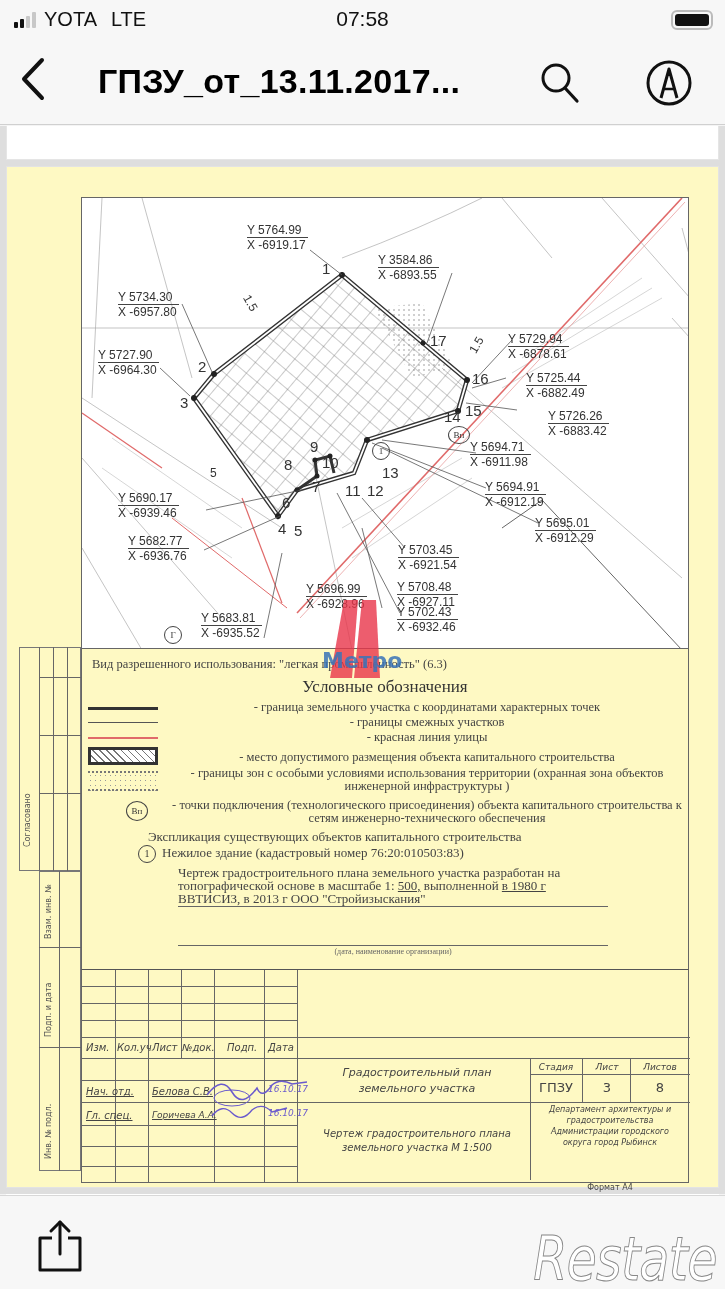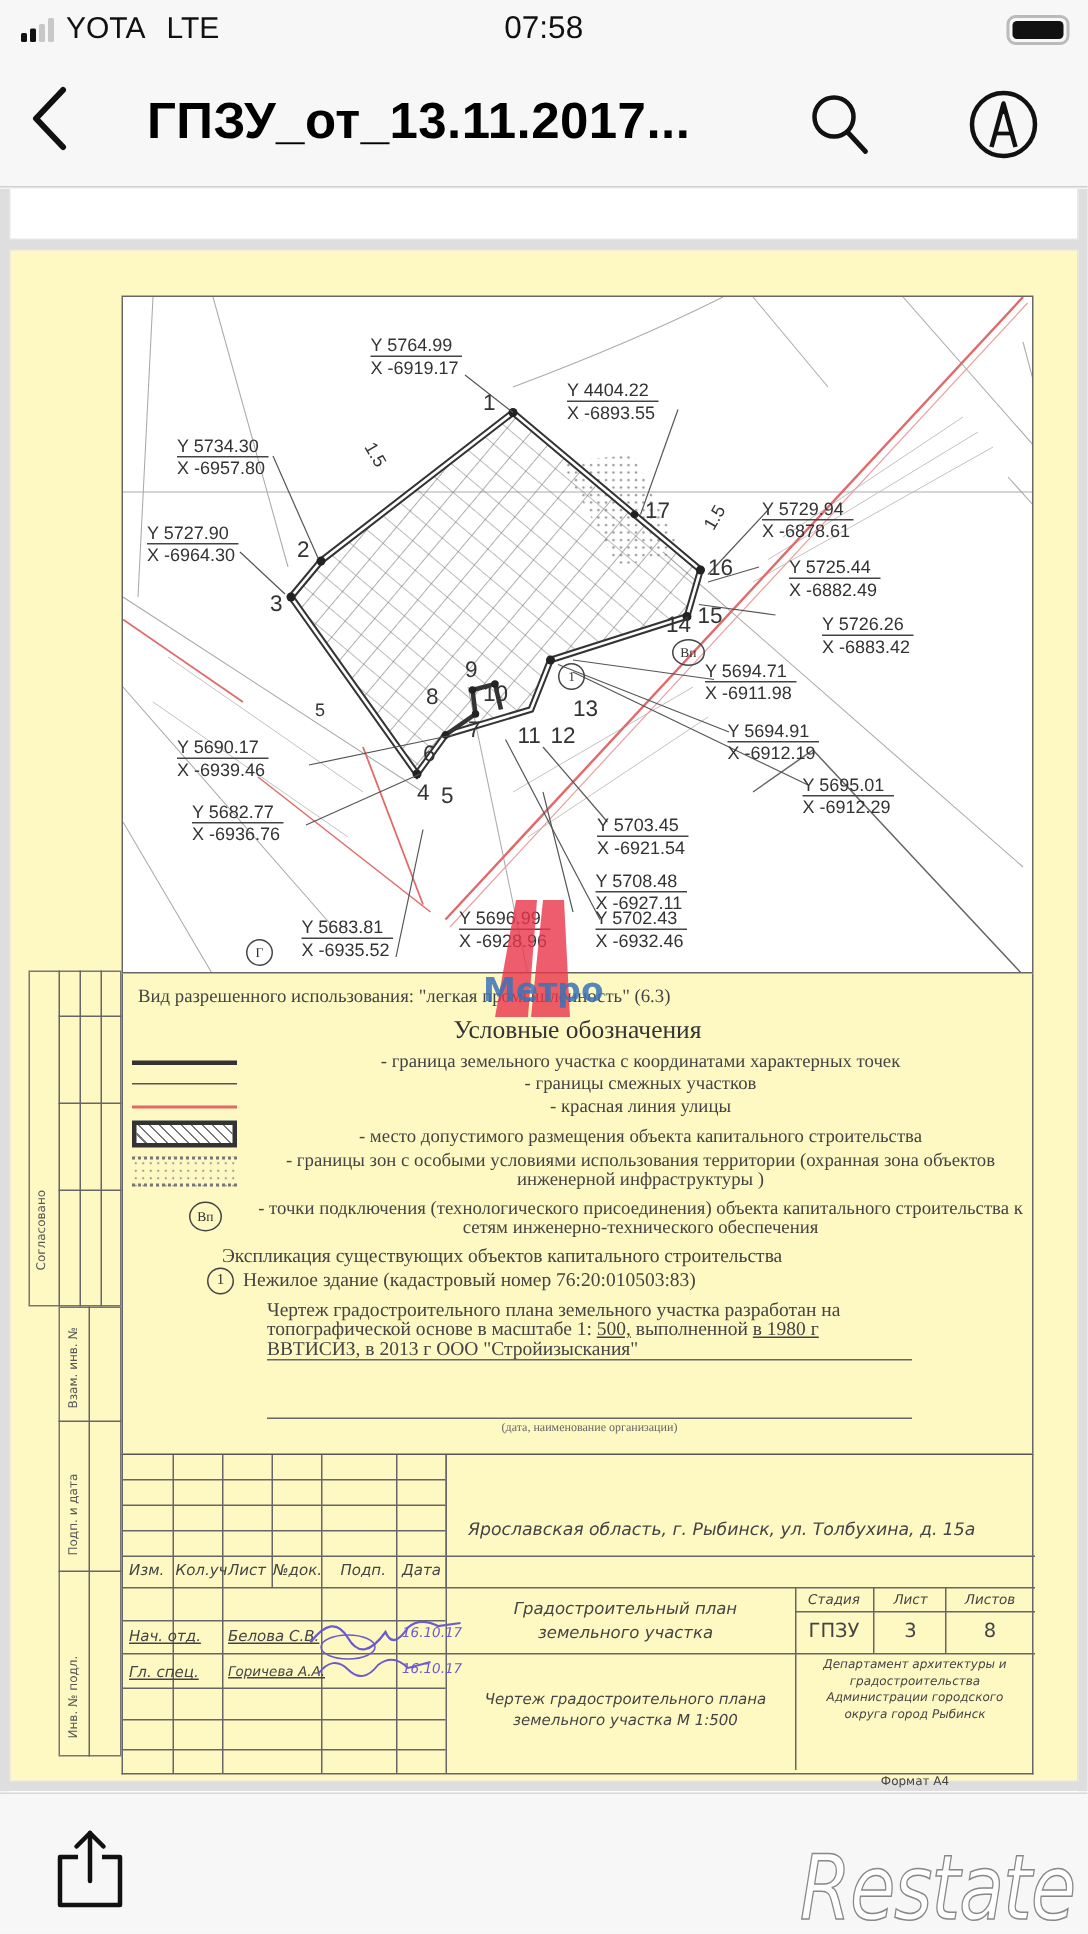--- a/index.html
+++ b/index.html
@@ -188,35 +188,35 @@
           <line x1="124" y1="312" x2="220" y2="292"></line>
           <line x1="122" y1="352" x2="198" y2="318"></line>
           <line x1="182" y1="440" x2="200" y2="355"></line>
           <line x1="323" y1="350" x2="280" y2="300"></line>
           <line x1="300" y1="410" x2="280" y2="330"></line>
           <line x1="318" y1="415" x2="255" y2="295"></line>
         </g>
       </svg>
 
       <div class="coord" style="left:165px;top:25px"><span class="y">Y  5764.99</span><span>X -6919.17</span></div>
-      <div class="coord" style="left:296px;top:55px"><span class="y">Y  4404.22</span><span>X -6893.55</span></div>
+      <div class="coord" style="left:296px;top:55px"><span class="y">Y  3584.86</span><span>X -6893.55</span></div>
       <div class="coord" style="left:36px;top:92px"><span class="y">Y  5734.30</span><span>X -6957.80</span></div>
       <div class="coord" style="left:16px;top:150px"><span class="y">Y  5727.90</span><span>X -6964.30</span></div>
       <div class="coord" style="left:426px;top:134px"><span class="y">Y  5729.94</span><span>X -6878.61</span></div>
       <div class="coord" style="left:444px;top:173px"><span class="y">Y  5725.44</span><span>X -6882.49</span></div>
       <div class="coord" style="left:466px;top:211px"><span class="y">Y  5726.26</span><span>X -6883.42</span></div>
       <div class="coord" style="left:388px;top:242px"><span class="y">Y  5694.71</span><span>X -6911.98</span></div>
       <div class="coord" style="left:403px;top:282px"><span class="y">Y  5694.91</span><span>X -6912.19</span></div>
       <div class="coord" style="left:453px;top:318px"><span class="y">Y  5695.01</span><span>X -6912.29</span></div>
       <div class="coord" style="left:36px;top:293px"><span class="y">Y  5690.17</span><span>X -6939.46</span></div>
       <div class="coord" style="left:46px;top:336px"><span class="y">Y  5682.77</span><span>X -6936.76</span></div>
       <div class="coord" style="left:316px;top:345px"><span class="y">Y  5703.45</span><span>X -6921.54</span></div>
       <div class="coord" style="left:315px;top:382px"><span class="y">Y  5708.48</span><span>X -6927.11</span></div>
       <div class="coord" style="left:119px;top:413px"><span class="y">Y  5683.81</span><span>X -6935.52</span></div>
-      <div class="coord" style="left:224px;top:407px"><span class="y">Y  5696.99</span><span>X -6928.96</span></div>
+      <div class="coord" style="left:224px;top:384px"><span class="y">Y  5696.99</span><span>X -6928.96</span></div>
       <div class="coord" style="left:315px;top:407px"><span class="y">Y  5702.43</span><span>X -6932.46</span></div>
 
       <div class="pt" style="left:240px;top:62px">1</div>
       <div class="pt" style="left:116px;top:160px">2</div>
       <div class="pt" style="left:98px;top:196px">3</div>
       <div class="pt" style="left:196px;top:322px">4</div>
       <div class="pt" style="left:212px;top:324px">5</div>
       <div class="pt" style="left:200px;top:296px">6</div>
       <div class="pt" style="left:230px;top:280px">7</div>
       <div class="pt" style="left:202px;top:258px">8</div>
@@ -299,21 +299,20 @@
       <div class="vline" style="left:548px;top:88px;height:44px"></div>
       <div class="hline" style="left:448px;top:104px;width:160px"></div>
 
       <div class="stamp-cell" style="left:4px;top:72px">Изм.</div>
       <div class="stamp-cell" style="left:35px;top:72px">Кол.уч</div>
       <div class="stamp-cell" style="left:70px;top:72px">Лист</div>
       <div class="stamp-cell" style="left:100px;top:72px">№док.</div>
       <div class="stamp-cell" style="left:145px;top:72px">Подп.</div>
       <div class="stamp-cell" style="left:186px;top:72px">Дата</div>
 
-      <div class="stamp-cell" style="left:230px;top:42px;font-size:11.5px">Ярославская область, г. Рыбинск, ул. Толбухина, д. 15а</div>
 
       <div class="stamp-cell" style="left:4px;top:116px;text-decoration:underline">Нач. отд.</div>
       <div class="stamp-cell" style="left:70px;top:116px;text-decoration:underline">Белова С.В.</div>
       <svg style="position:absolute;left:120px;top:100px" width="110" height="40">
           <path d="M5,25 Q20,5 30,22 T55,18 Q60,30 70,15 Q78,8 90,14 L105,12" fill="none" stroke="#6a5acd" stroke-width="1.5"></path>
           <ellipse cx="30" cy="28" rx="18" ry="8" fill="none" stroke="#6a5acd" stroke-width="1"></ellipse>
         </svg>
       <div class="stamp-cell" style="left:186px;top:114px;color:#6a5acd;font-size:9px">16.10.17</div>
 
       <div class="stamp-cell" style="left:4px;top:140px;text-decoration:underline">Гл. спец.</div>

